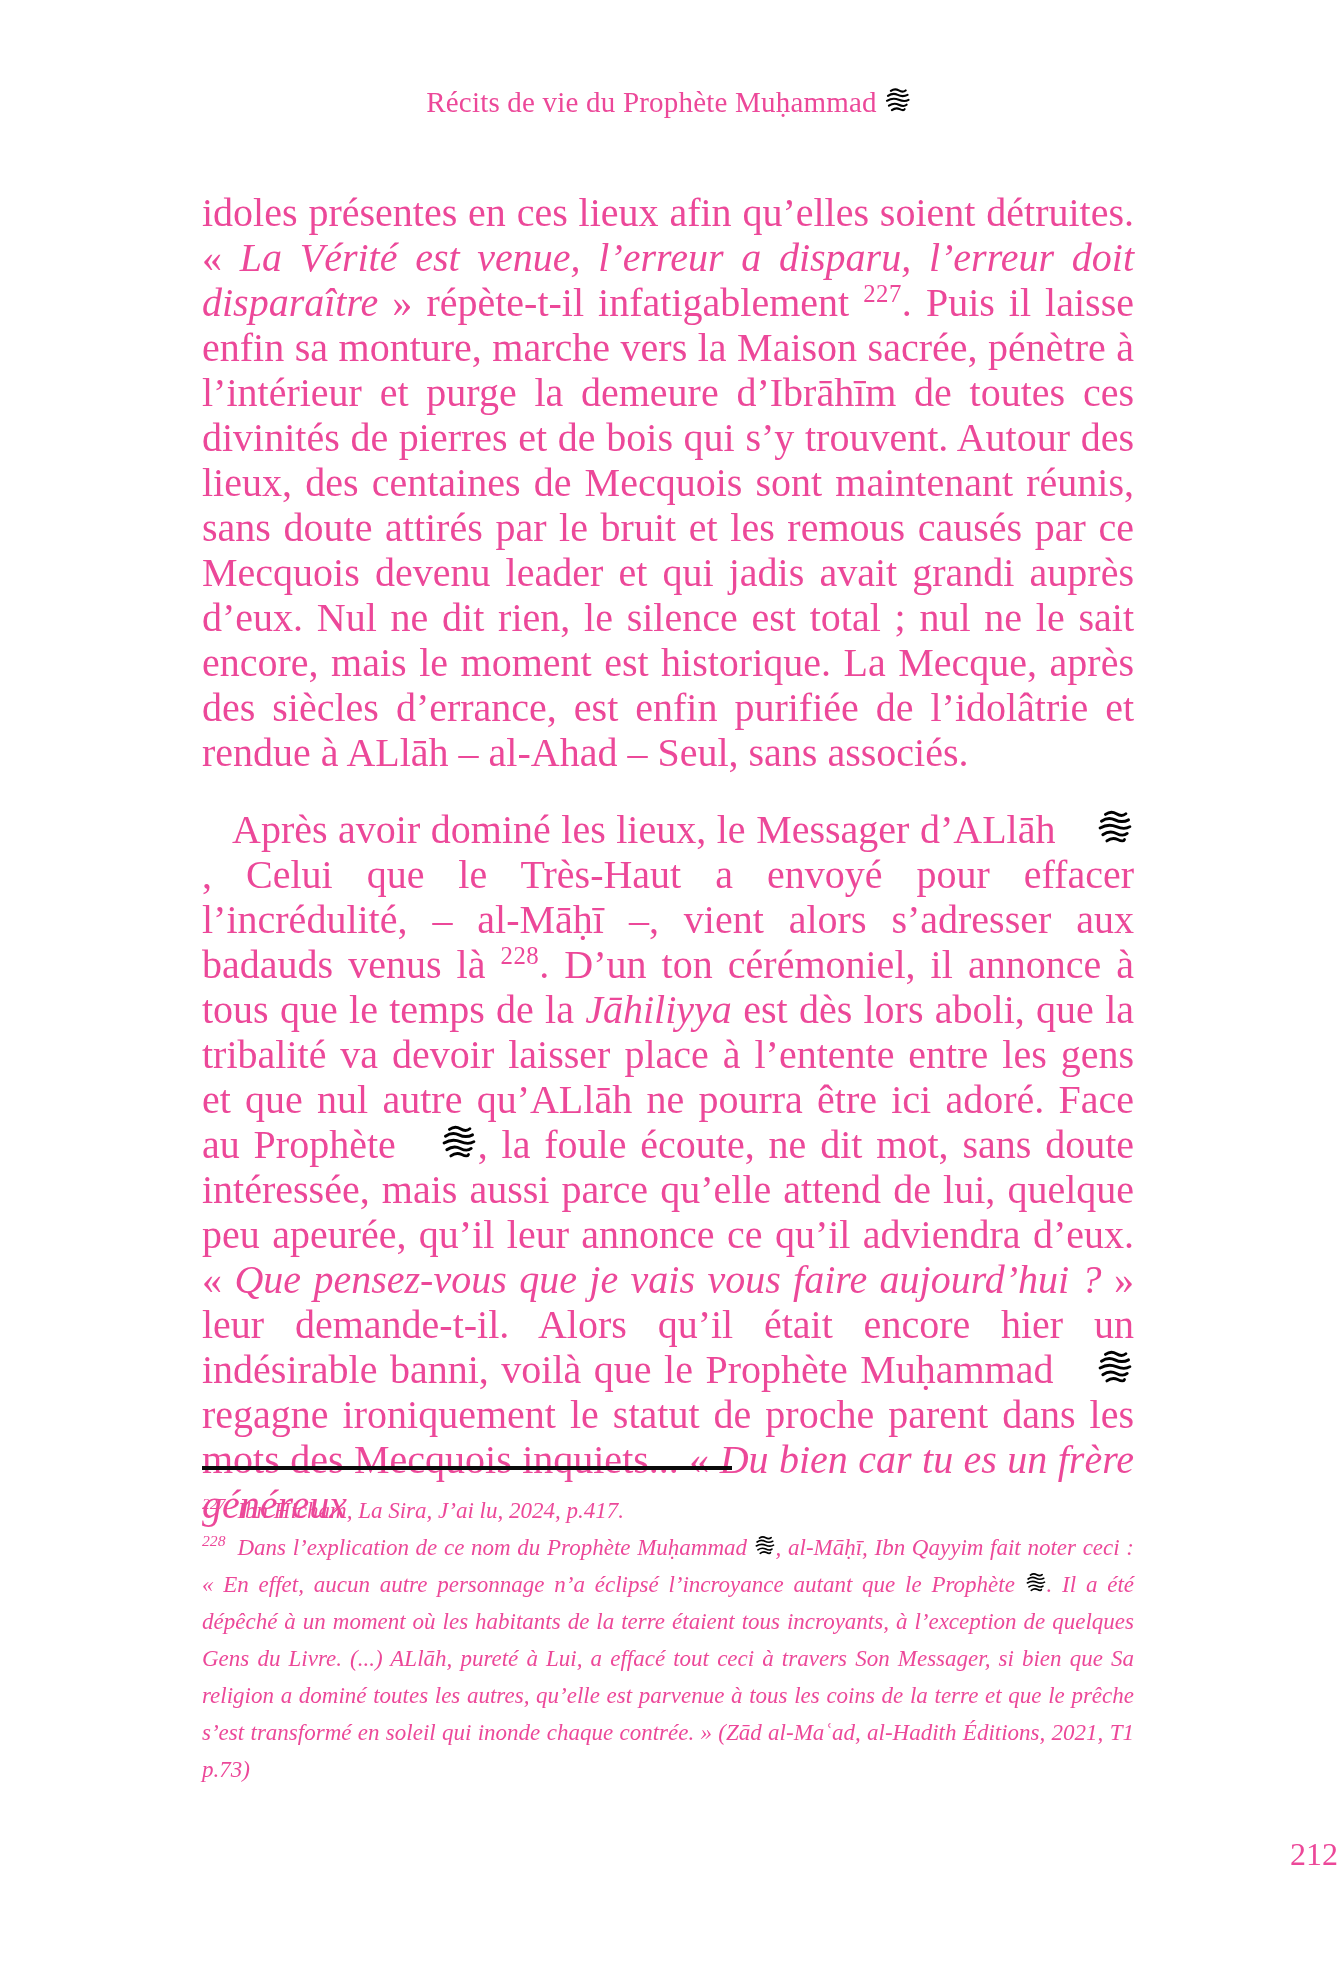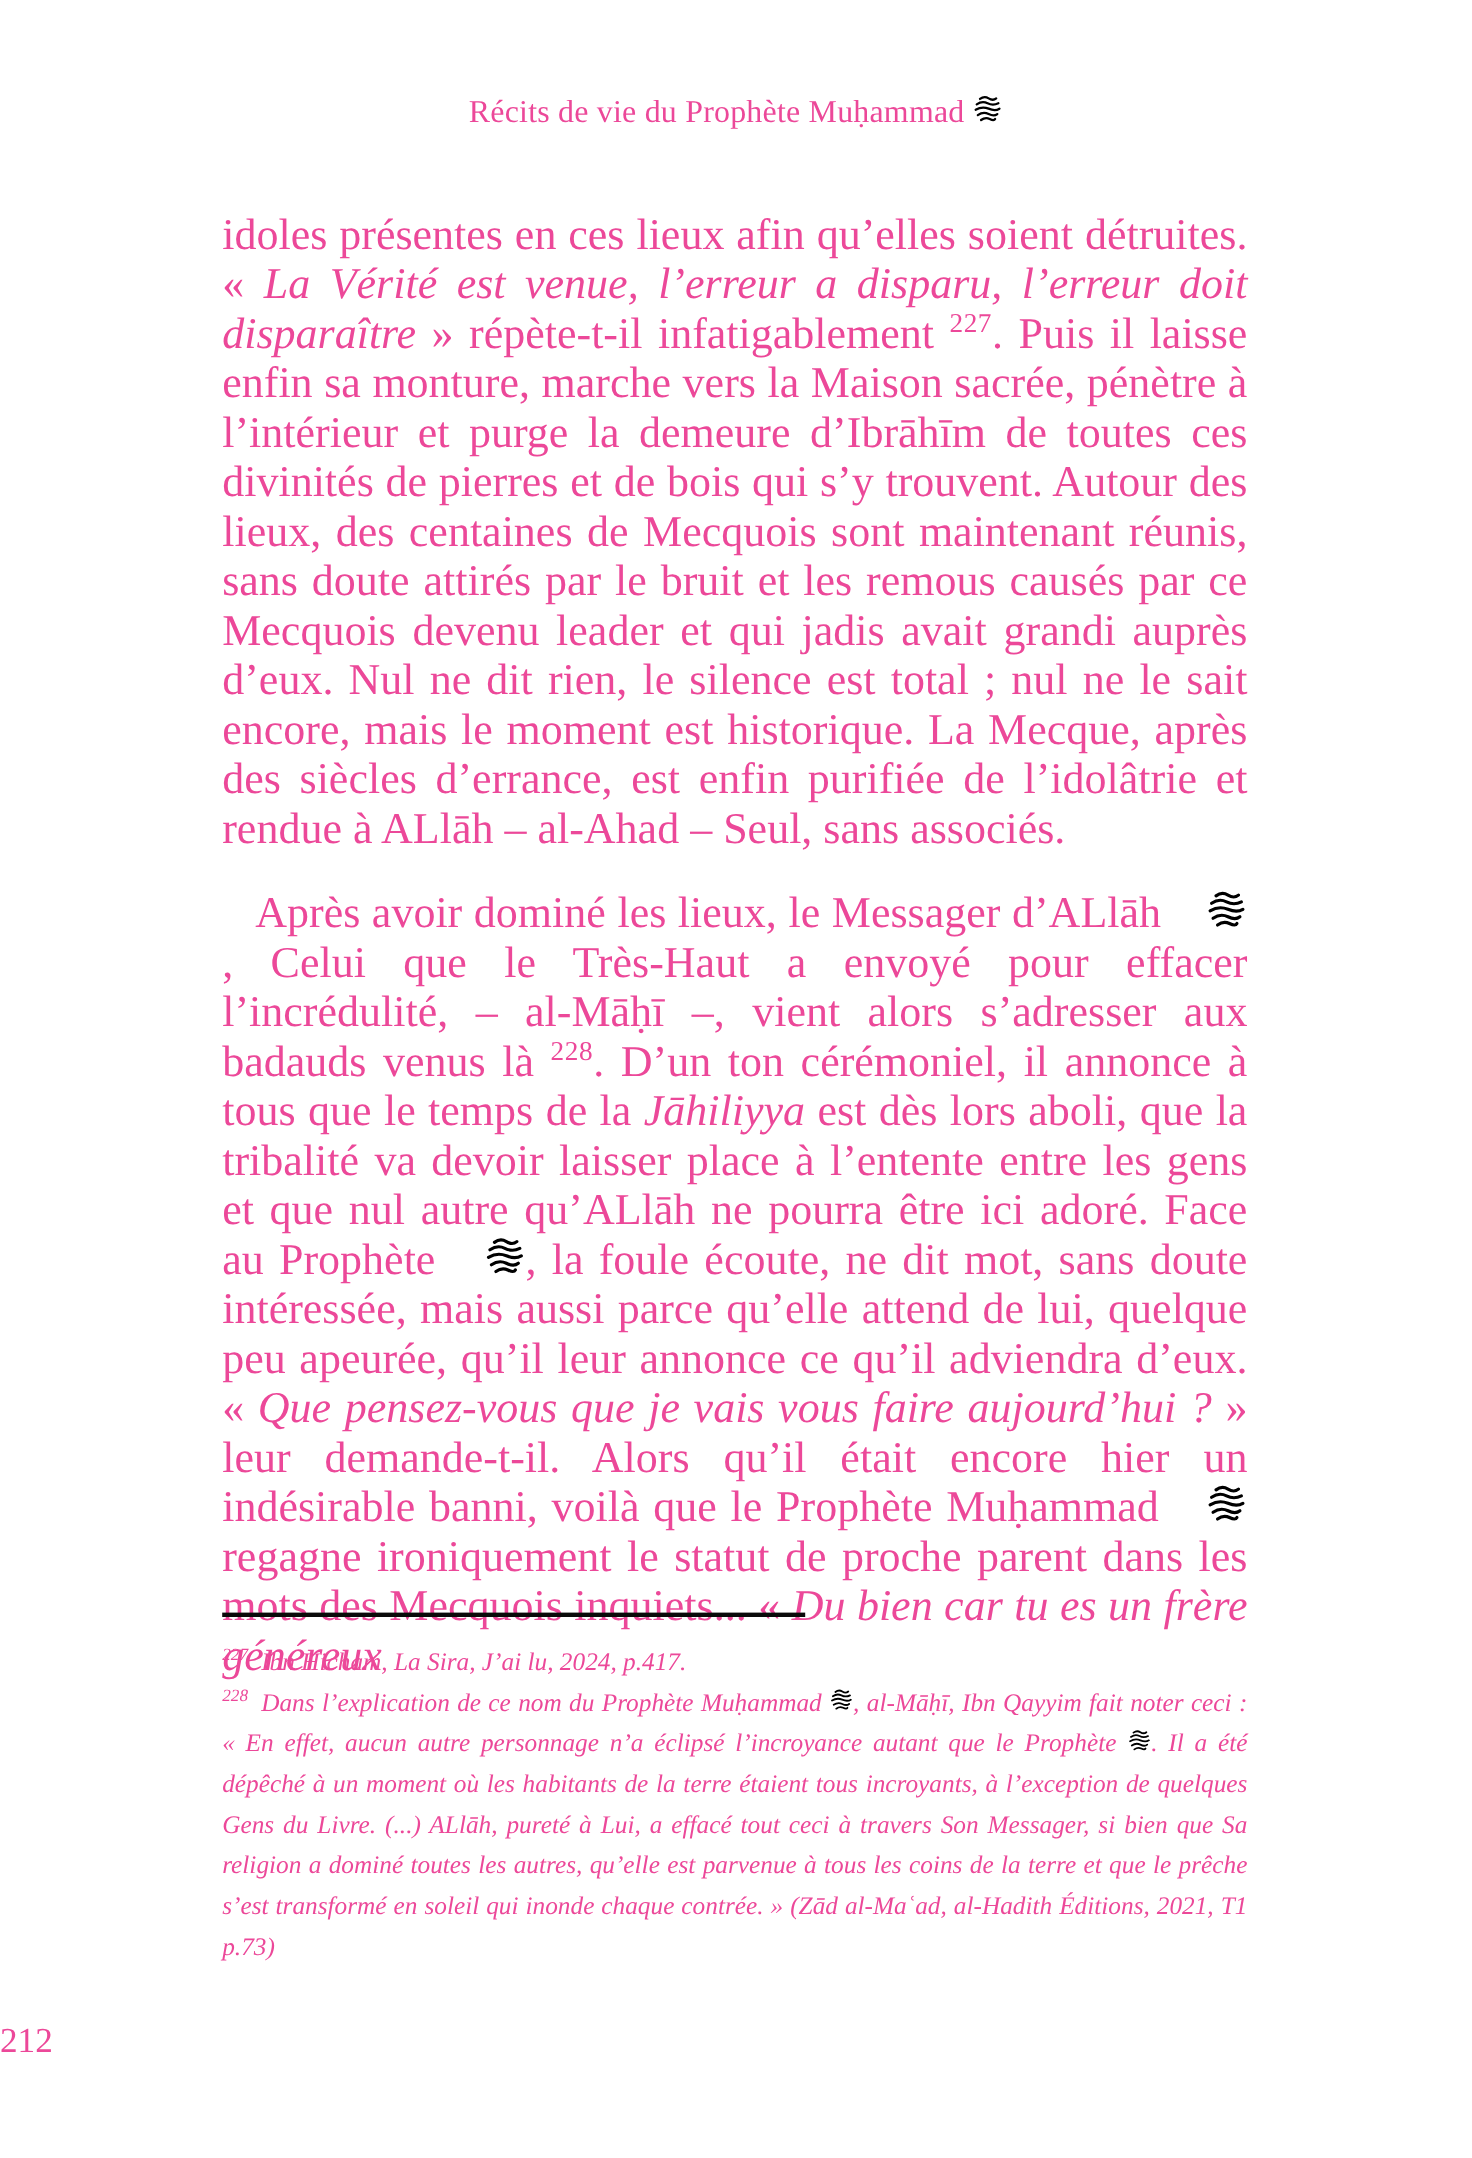--- a/index.html
+++ b/index.html
@@ -56,21 +56,21 @@
     font-style: italic;
     text-align: justify;
   }
   .footnote { margin: 0; }
   .fn-num { font-size: 0.68em; line-height: 0; margin-right: 12px; font-style: italic; }
   .page-number {
     position: absolute;
     top: 1836px;
     left: 0;
     width: 100%;
-    text-align: left;
+    text-align: right;
     font-size: 32px;
     font-style: normal;
   }
 </style>
 </head>
 <body>
 
 <div class="page">
 
   <div class="running-header"><span class="rm">Récits de vie du Prophète Muḥammad </span><span class="saw"><svg viewBox="0 0 28 28" xmlns="http://www.w3.org/2000/svg" fill="none" stroke="#000" stroke-width="2.1" stroke-linecap="round">

